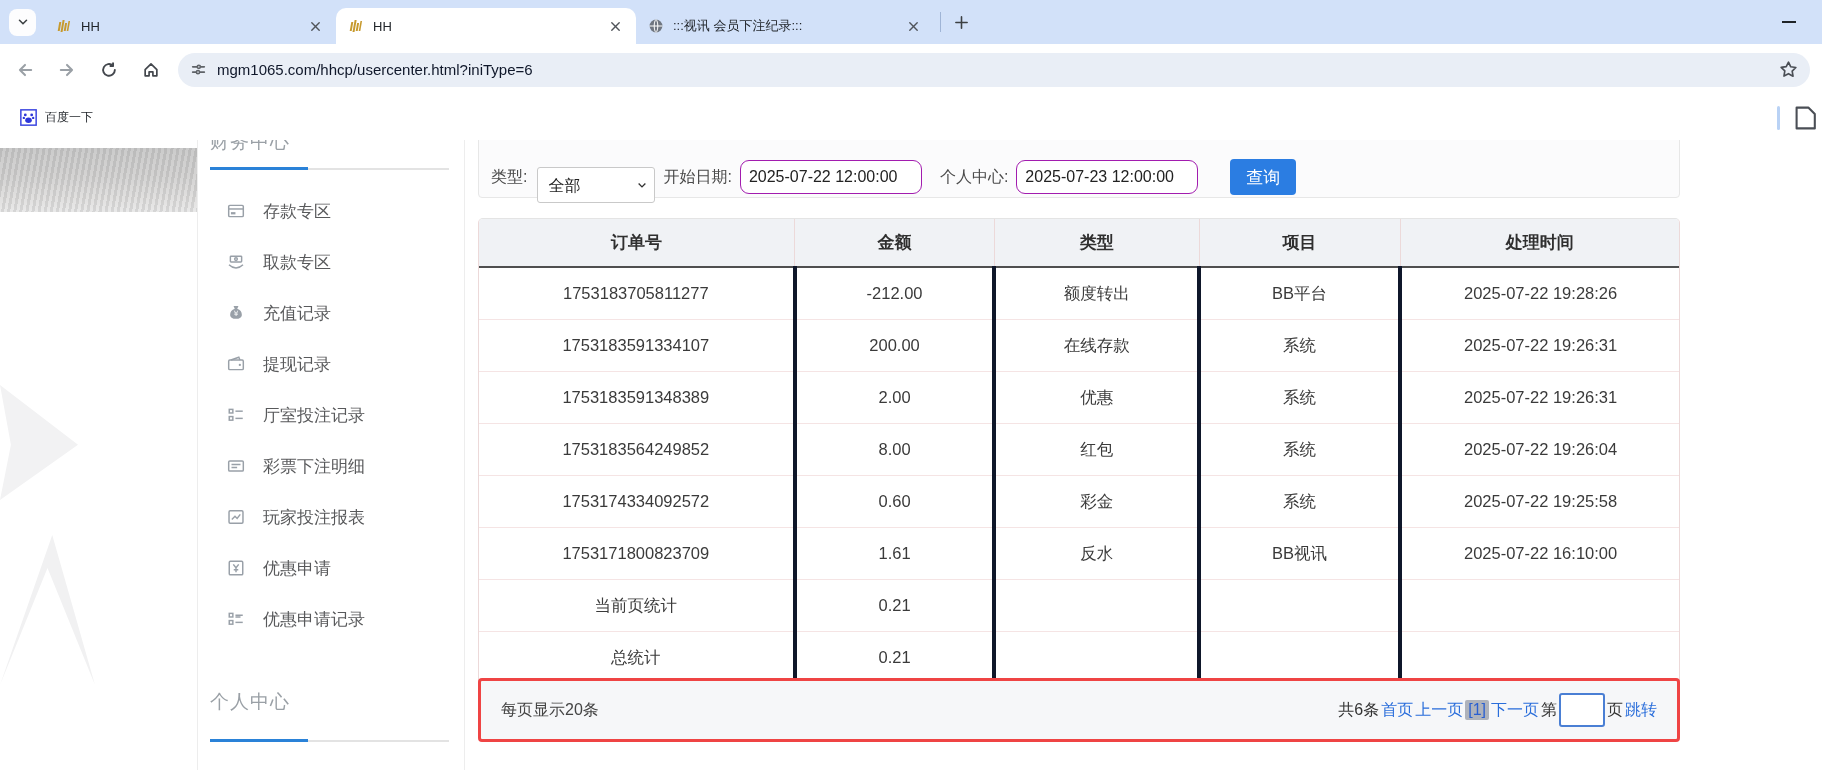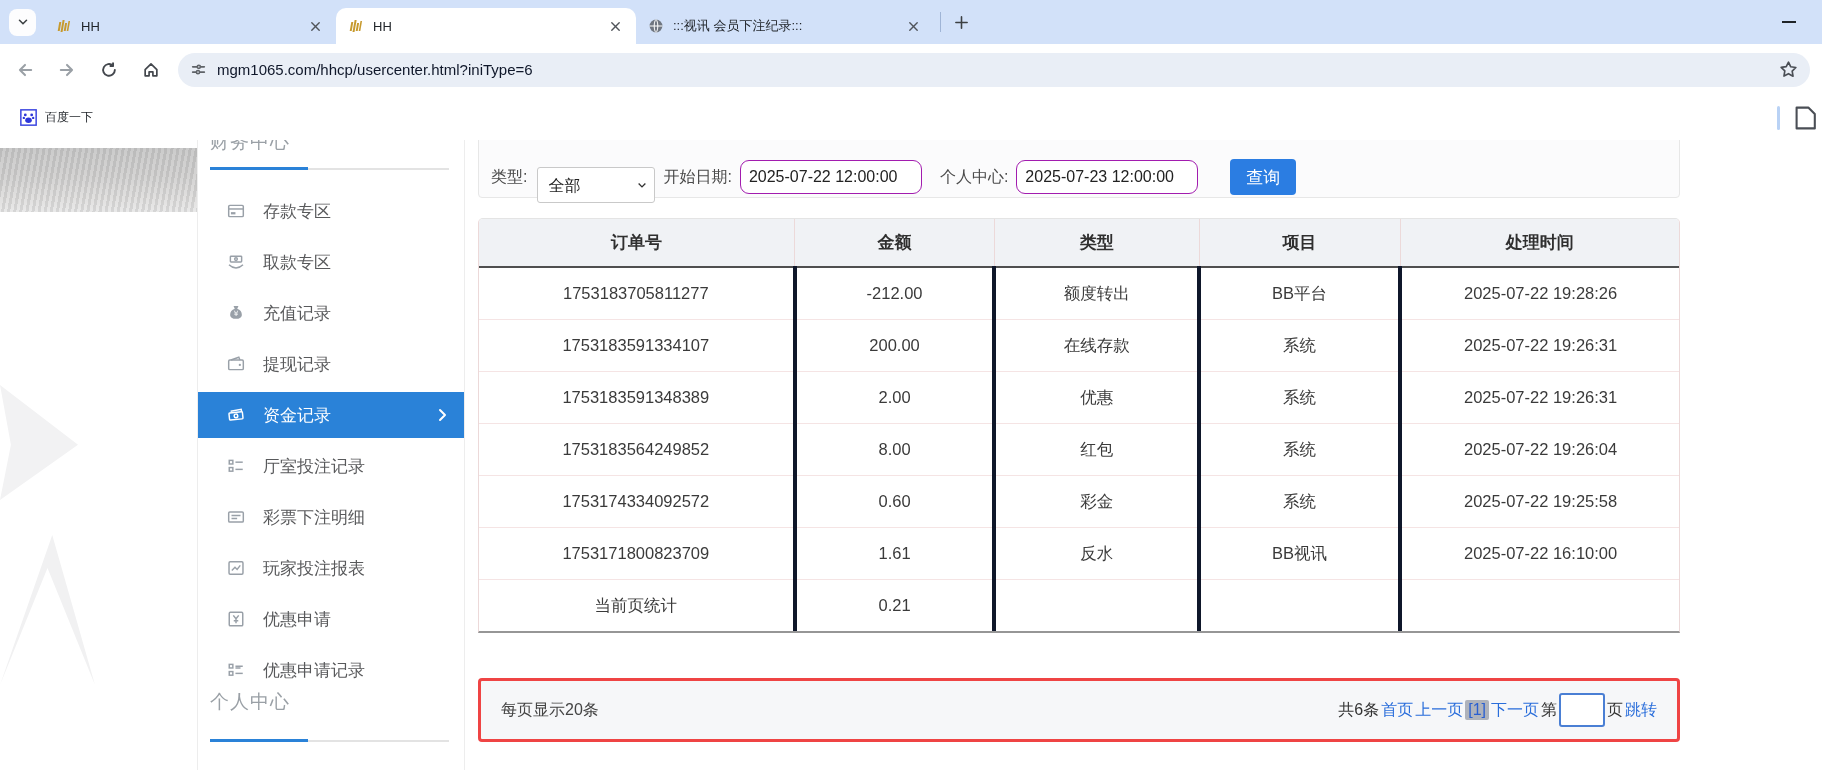--- a/index.html
+++ b/index.html
@@ -302,37 +302,20 @@
       <div class="side-item">
         <span class="s-icon">
           <svg width="18" height="18" viewBox="0 0 16 16" fill="none" stroke="currentColor" stroke-width="1.3">
             <rect x="1.5" y="4.5" width="13" height="8.5" rx="1"></rect>
               <path d="M3.5 4.5L10.5 2l1 2.4"></path>
             <circle cx="11.4" cy="8.8" r="1" fill="currentColor" stroke="none"></circle>
             </svg>
         </span>
         <span class="s-label">提现记录</span>
       </div>
-      <div class="side-item active">
-        <span class="s-icon">
-          <svg width="18" height="18" viewBox="0 0 16 16" fill="none" stroke="currentColor" stroke-width="1.3">
-            <path d="M3.2 4.6l9.4-1.6.4 2"></path>
-            <g transform="rotate(-6 8 9)">
-                <rect x="2" y="5.6" width="12" height="6.4" rx="0.8"></rect>
-                <circle cx="8" cy="8.8" r="1.6"></circle>
-              </g>
-            </svg>
-        </span>
-        <span class="s-label">资金记录</span>
-        <span class="chev">
-          <svg width="14" height="16" viewBox="0 0 14 16">
-              <path d="M4 3l5 5-5 5" fill="none" stroke="#fff" stroke-width="2" stroke-linecap="round" stroke-linejoin="round"></path>
-            </svg>
-        </span>
-      </div>
       <div class="side-item">
         <span class="s-icon">
           <svg width="18" height="18" viewBox="0 0 16 16" fill="none" stroke="currentColor" stroke-width="1.3">
             <rect x="2" y="3" width="3.2" height="3.2"></rect>
               <path d="M7.5 4.6h6.5"></path>
             <rect x="2" y="9.4" width="3.2" height="3.2"></rect>
               <path d="M7.5 11h6.5"></path>
             </svg>
         </span>
         <span class="s-label">厅室投注记录</span>
@@ -456,20 +439,27 @@
             </tr>
             <tr>
               <td>1753171800823709</td>
               <td>1.61</td>
               <td>反水</td>
               <td>BB视讯</td>
               <td>2025-07-22 16:10:00</td>
             </tr>
             <tr>
               <td>当前页统计</td>
+              <td>0.21</td>
+              <td></td>
+              <td></td>
+              <td></td>
+            </tr>
+            <tr>
+              <td>总统计</td>
               <td>0.21</td>
               <td></td>
               <td></td>
               <td></td>
             </tr>
           </tbody>
       </table>
     </div>
 
     <div class="pager">

